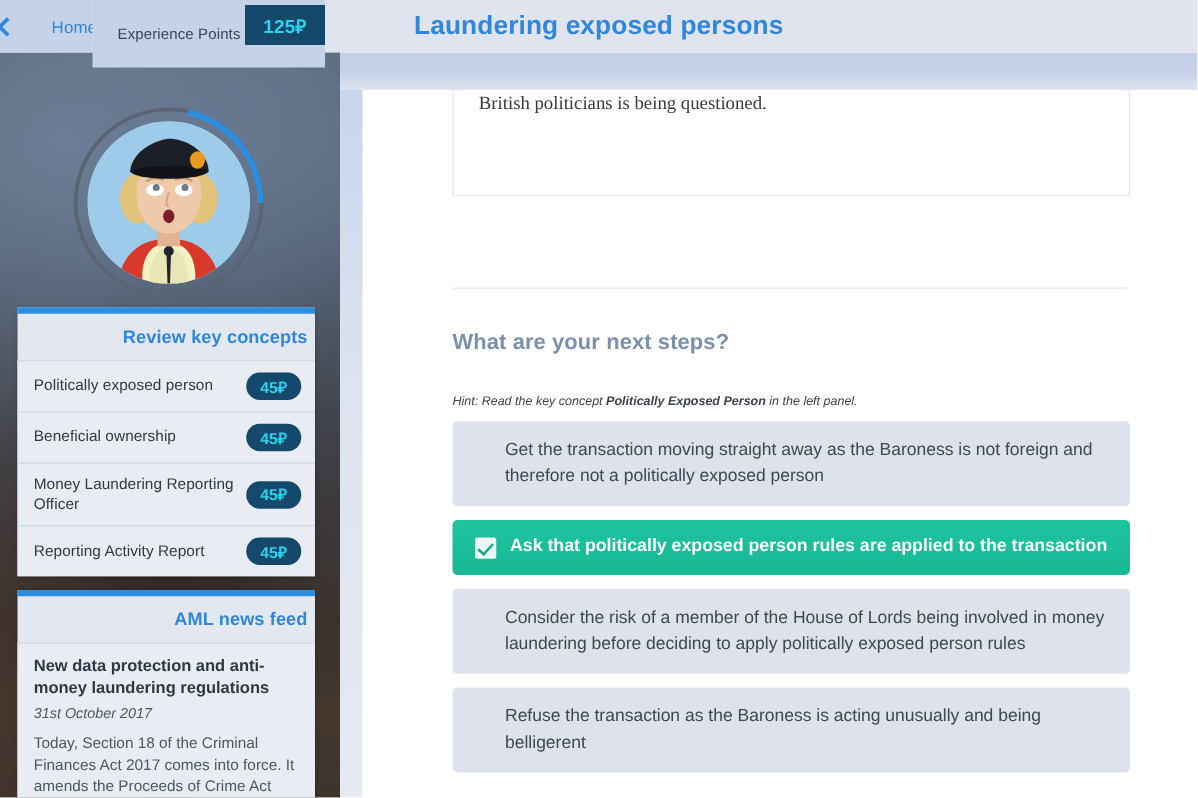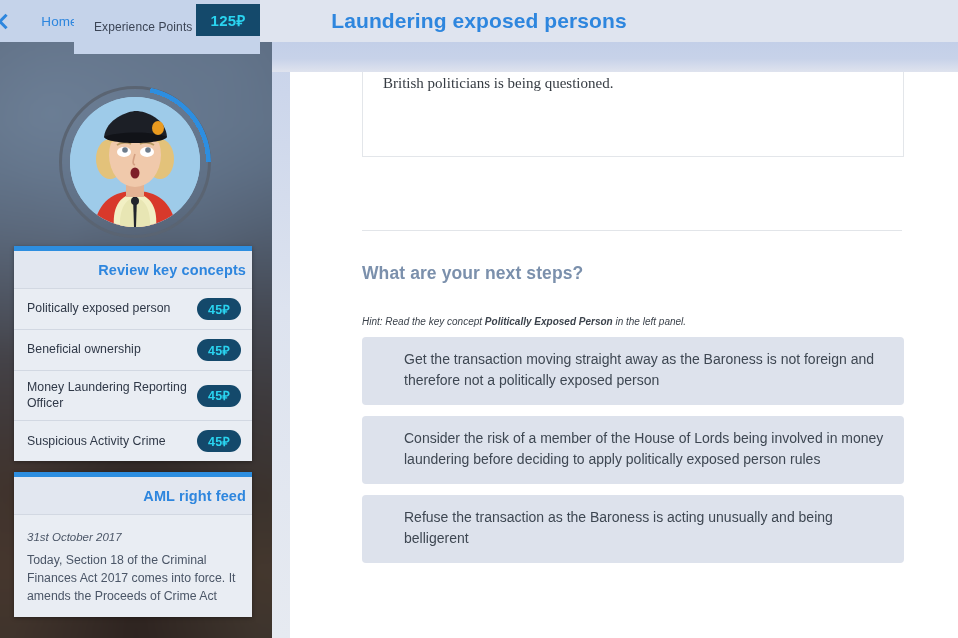--- a/index.html
+++ b/index.html
@@ -425,30 +425,31 @@
           </div>
           <div class="concept-row">
             <span class="concept-label">Beneficial ownership</span>
             <span class="concept-badge">45₽</span>
           </div>
           <div class="concept-row">
             <span class="concept-label">Money Laundering Reporting Officer</span>
             <span class="concept-badge">45₽</span>
           </div>
           <div class="concept-row">
-            <span class="concept-label">Suspicious Activity Crime</span>
+            <span class="concept-label">Reporting Activity Report</span>
             <span class="concept-badge">45₽</span>
           </div>
         </div>
       </div>
 
       <div class="card" id="news-card">
         <div class="card-topbar"></div>
-        <div class="card-title">AML right feed</div>
+        <div class="card-title">AML news feed</div>
         <div class="news-body">
+          <div class="news-headline">New data protection and anti-money laundering regulations</div>
           <div class="news-date">31st October 2017</div>
           <div class="news-text">Today, Section 18 of the Criminal Finances Act 2017 comes into force. It amends the Proceeds of Crime Act</div>
         </div>
       </div>
 
     </div>
   </div>
 
   <div class="content">
     <div class="content-gutter"></div>
@@ -463,20 +464,24 @@
       <div class="next-steps-title">What are your next steps?</div>
 
       <div class="hint">
         <span>Hint: Read the key concept </span><b>Politically Exposed Person</b><span> in the left panel.</span>
       </div>
 
       <div class="options">
         <div class="option">
           <span class="option-text">Get the transaction moving straight away as the Baroness is not foreign and therefore not a politically exposed person</span>
         </div>
+        <div class="option selected">
+          <span class="checkbox"></span>
+          <span class="option-text">Ask that politically exposed person rules are applied to the transaction</span>
+        </div>
         <div class="option">
           <span class="option-text">Consider the risk of a member of the House of Lords being involved in money laundering before deciding to apply politically exposed person rules</span>
         </div>
         <div class="option">
           <span class="option-text">Refuse the transaction as the Baroness is acting unusually and being belligerent</span>
         </div>
       </div>
 
       <div class="footer-row">
         <span class="verdict">That's right!</span>

